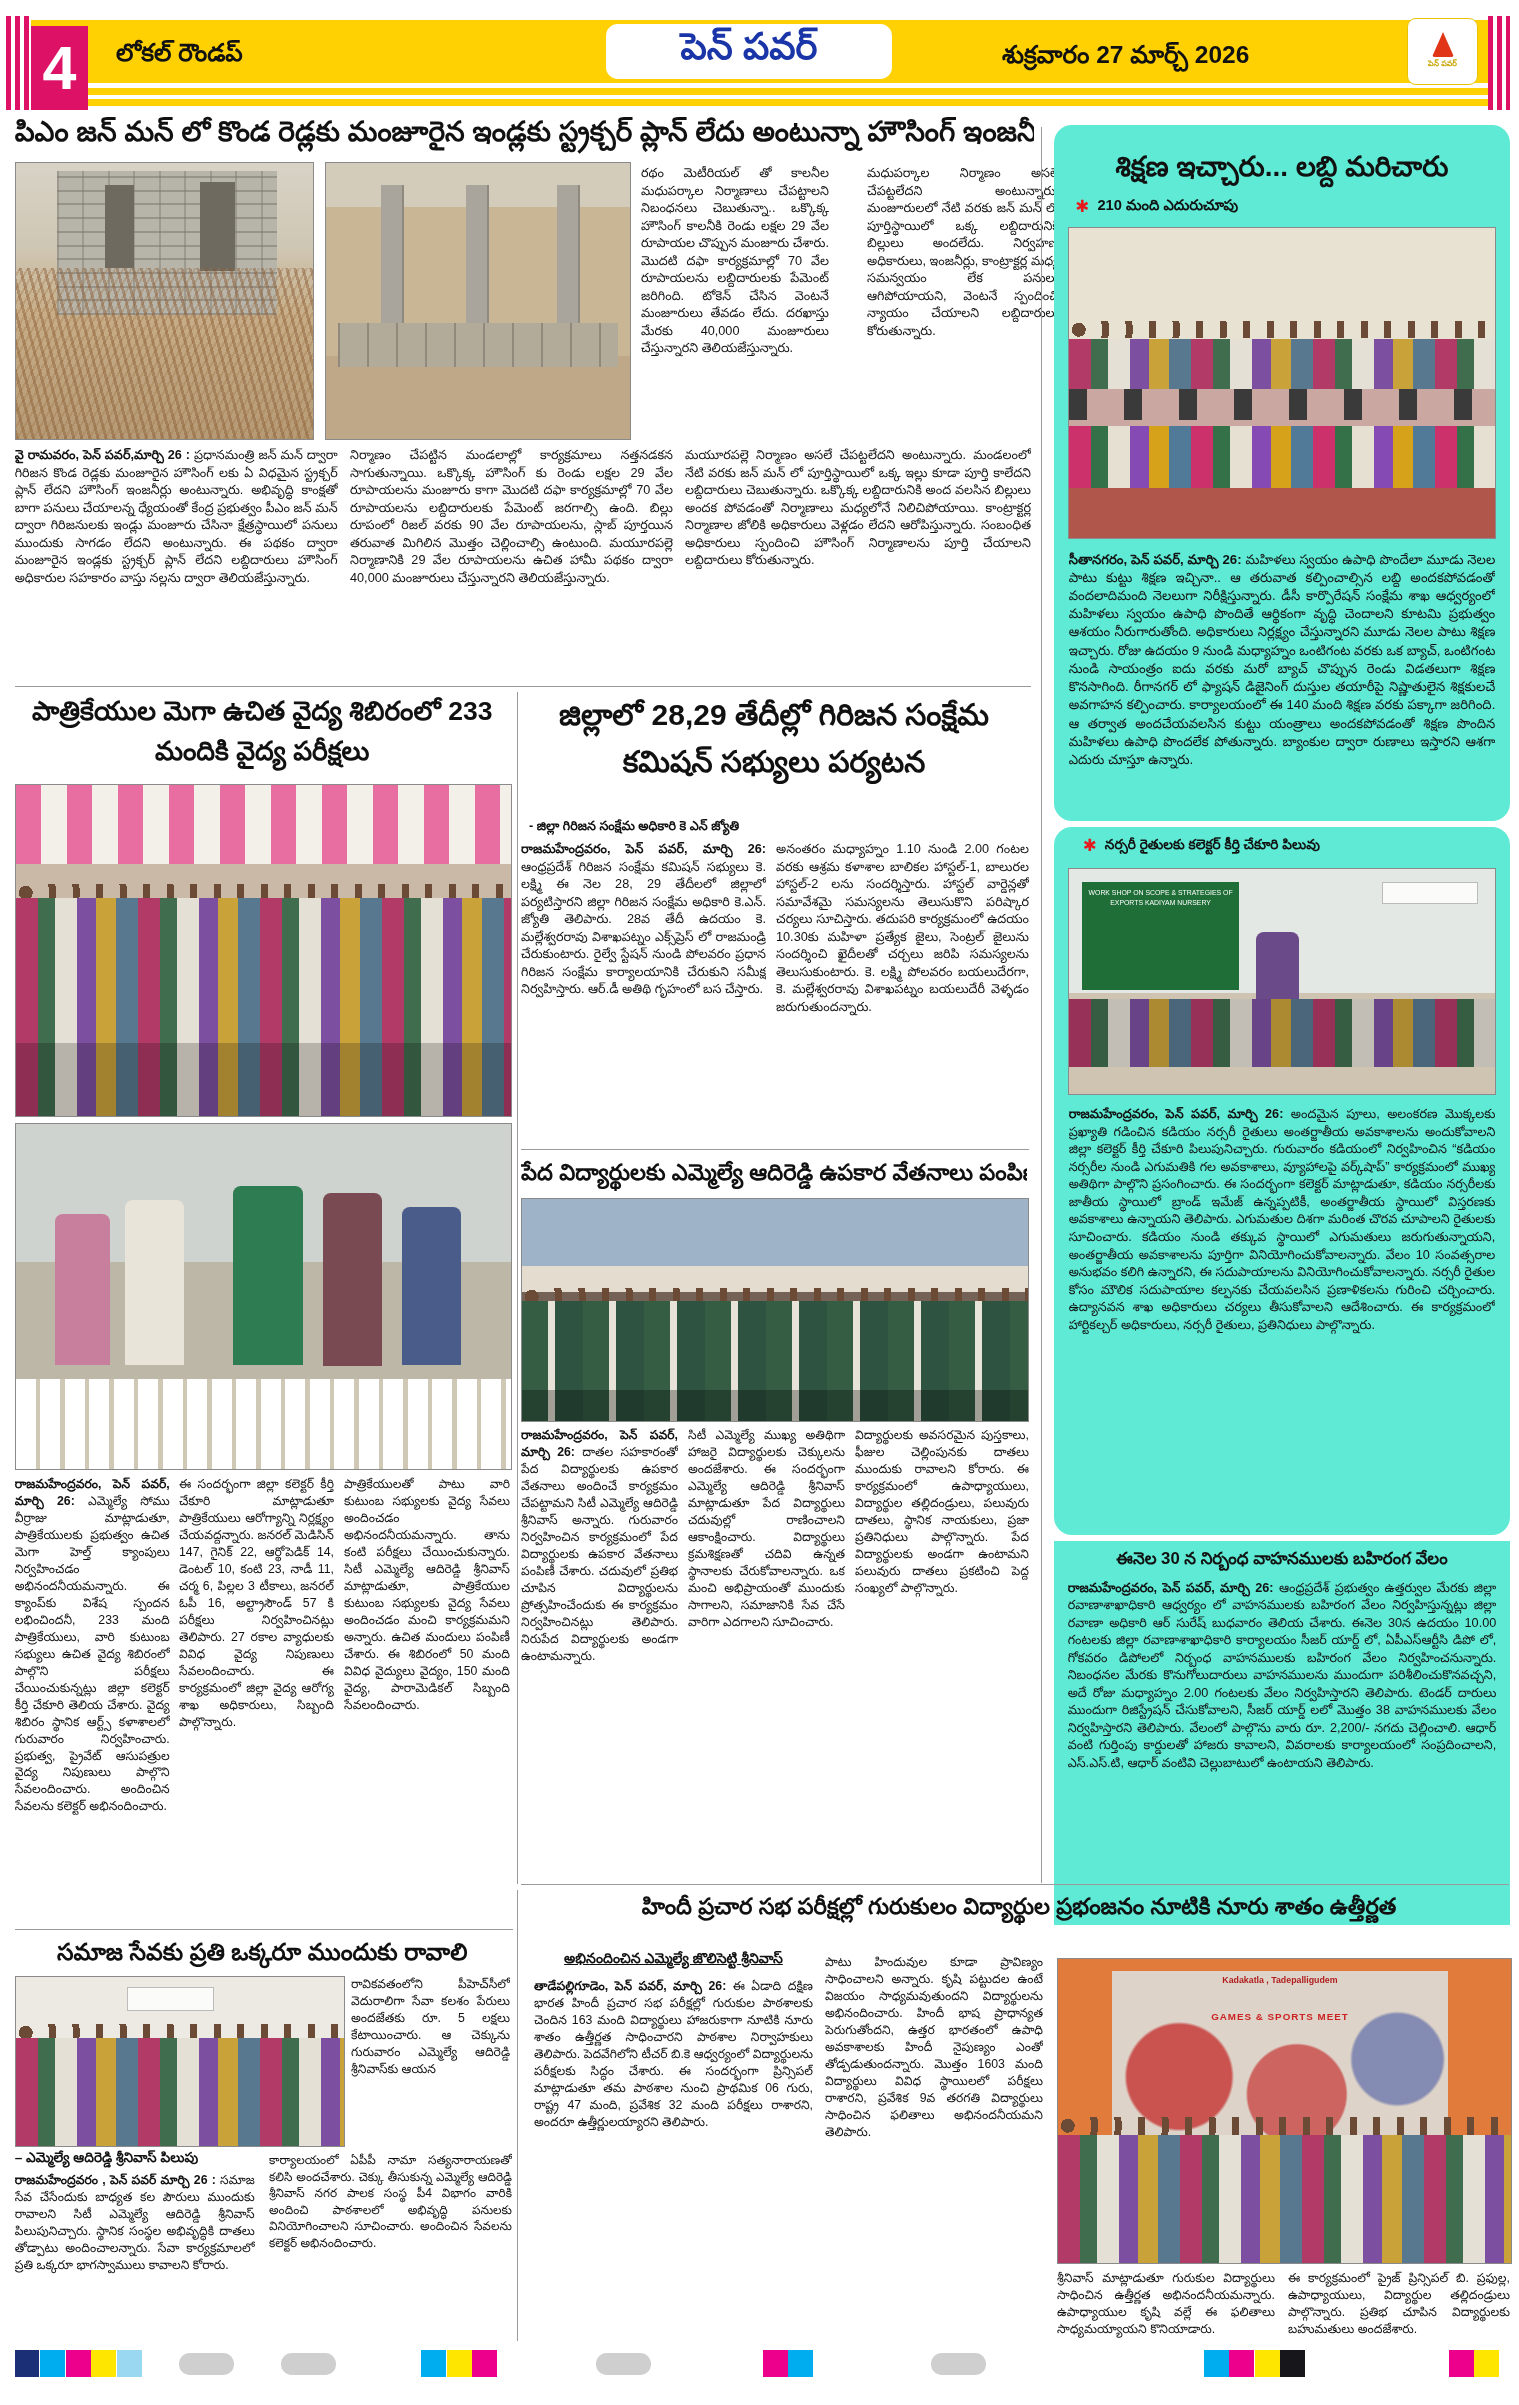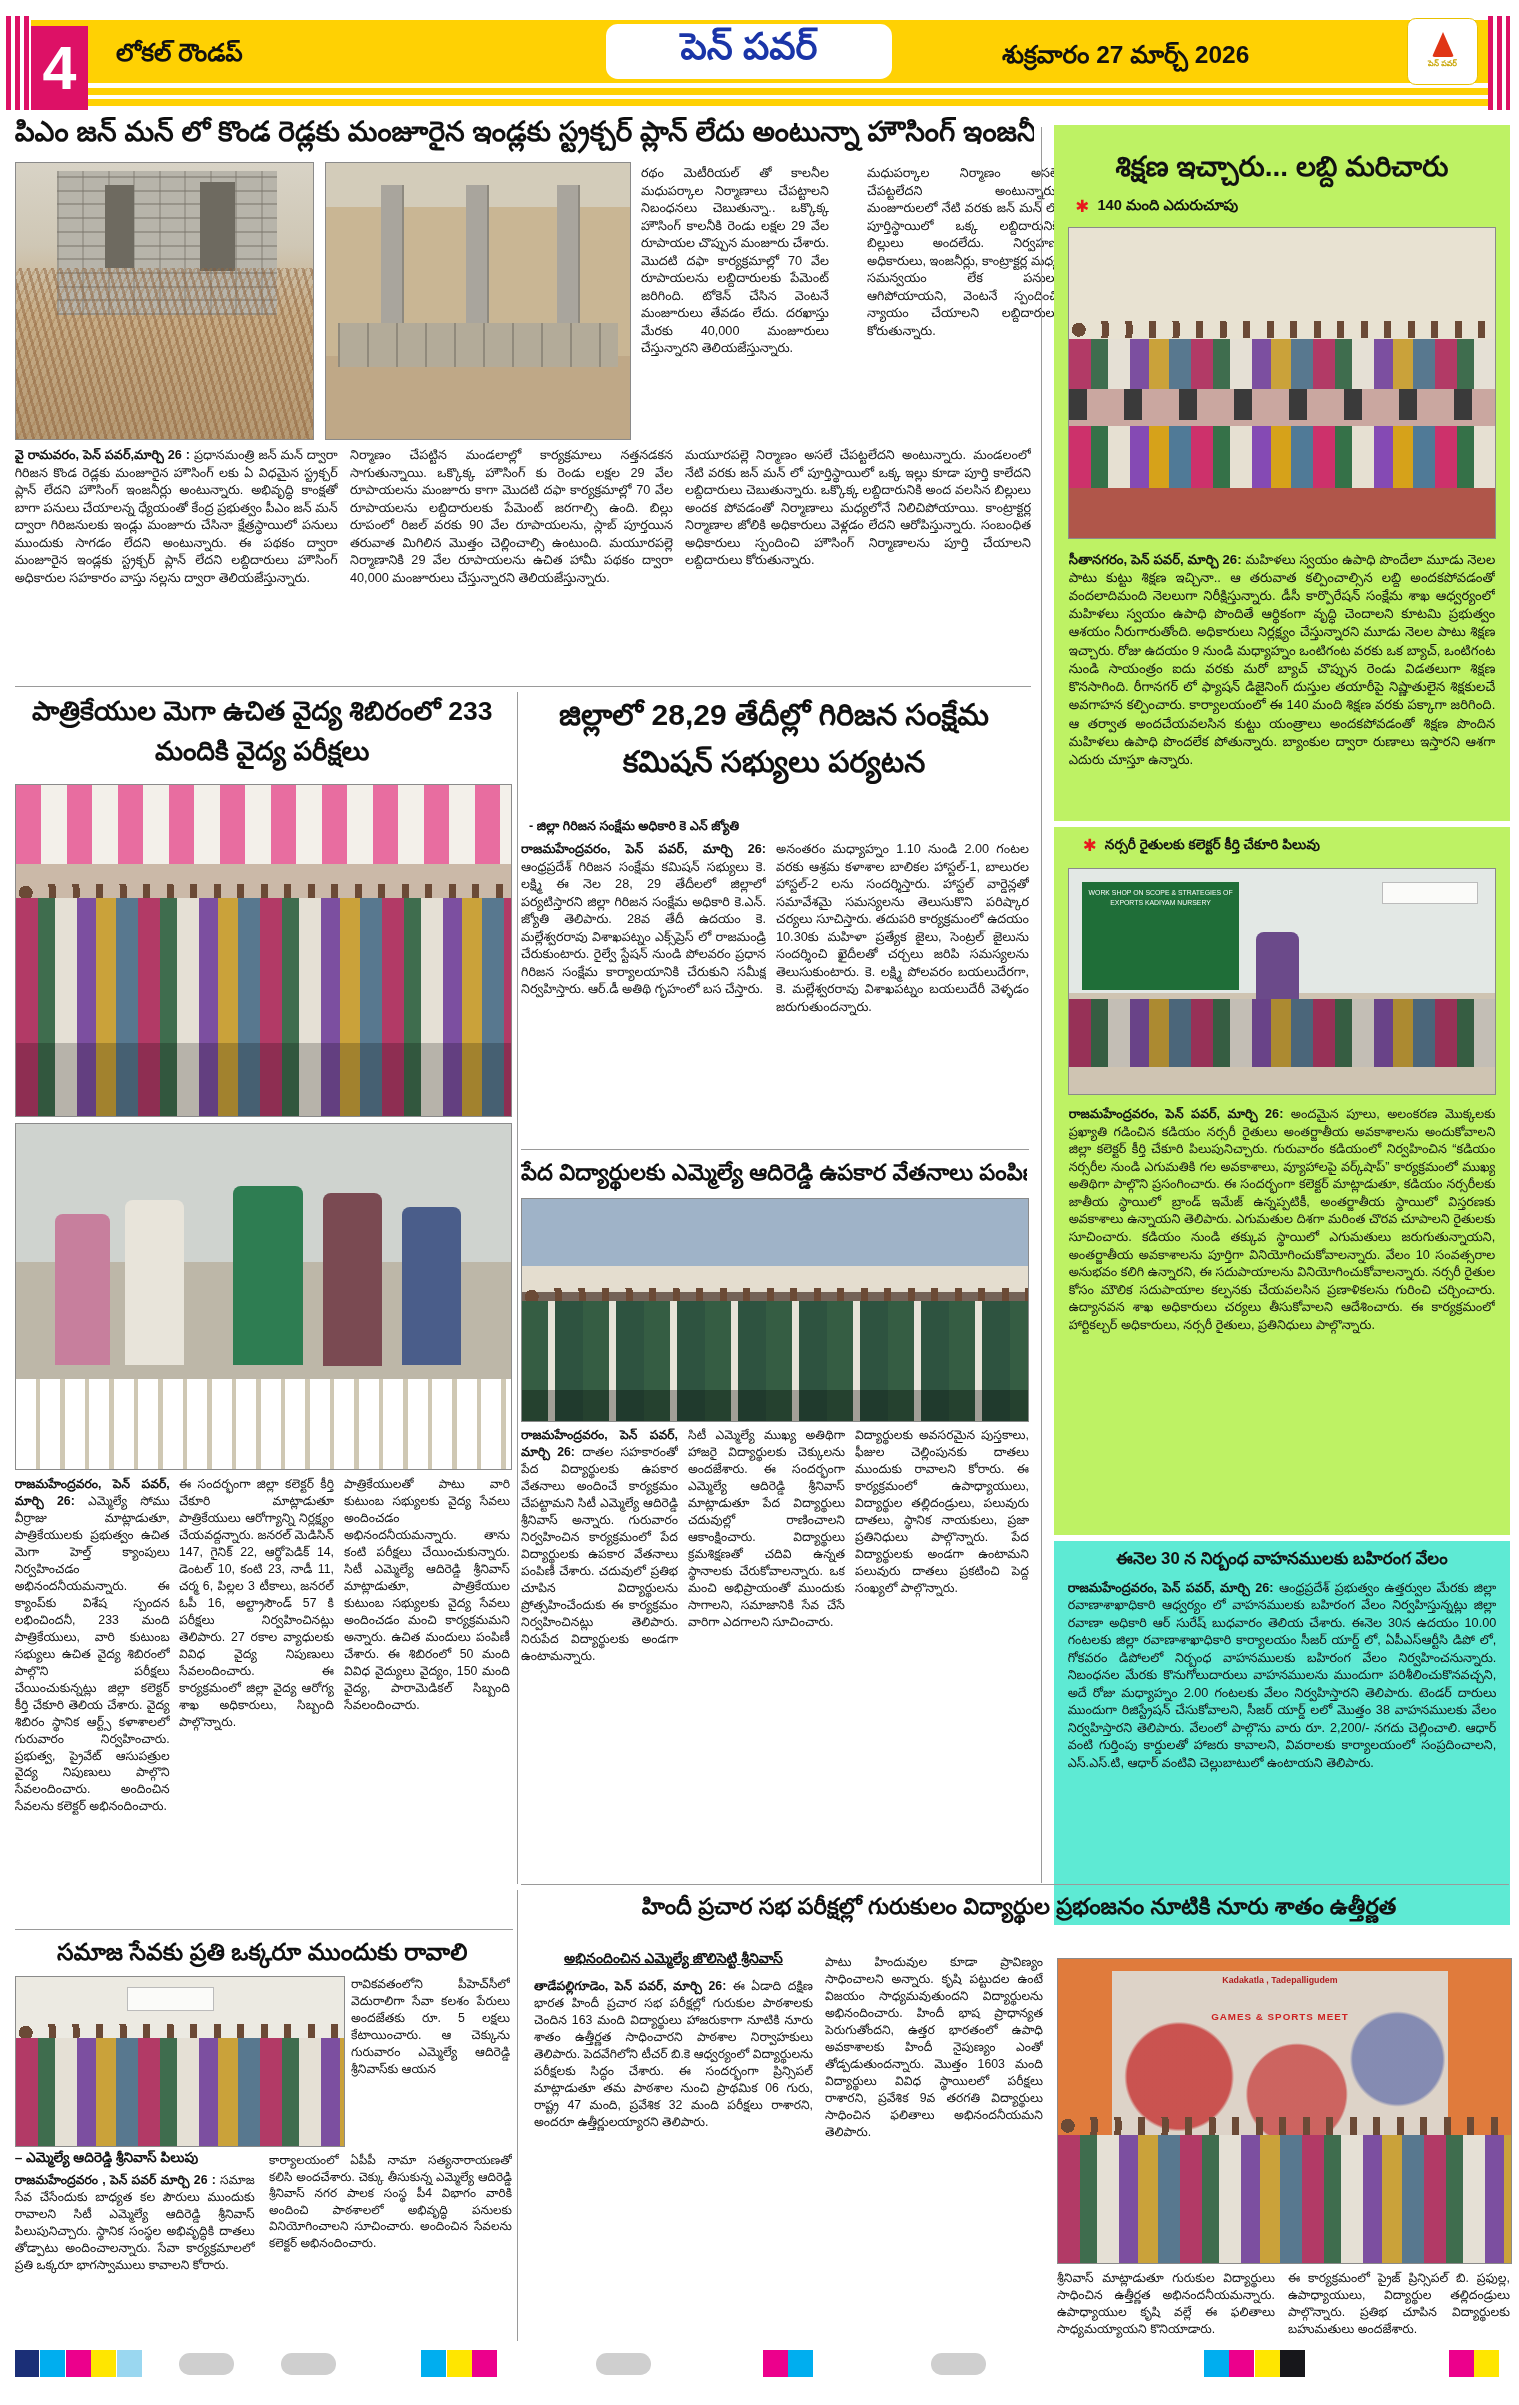--- a/index.html
+++ b/index.html
@@ -29,21 +29,21 @@
   .byline{font-size:12.7px;font-weight:bold;}
   .col{font-size:12.7px;line-height:1.38;text-align:justify;overflow:hidden;}
   .col .dl{font-weight:bold;}
   .bullet-row{display:flex;align-items:center;gap:7.8px;}
   .star{color:#e8191c;font-size:16.7px;line-height:1;}
   .bullet-text{font-size:14.7px;font-weight:bold;}
   .subhead-underline{font-size:14px;font-weight:bold;text-decoration:underline;text-align:center;}
   .blue-subhead{font-size:16.7px;font-weight:bold;text-align:center;}
   .vrule{background:#9a9a9a;width:1px;}
   .hrule{background:#9a9a9a;height:1px;}
-  .pink-box{background:#bef264;}
+  .pink-box{background:#5eead4;border-radius:18px;}
   .blue-box{background:#5eead4;}
   
   .ph{border:1px solid #8a8a8a;overflow:hidden;background:#ddd;}
   .ph-ruins{background:linear-gradient(180deg,#d8d3c6 0%,#cfc7b5 30%,#c7ad87 55%,#b59a75 100%);}
   .ruin-wall{position:absolute;left:14%;top:3%;width:74%;height:52%;background:#b7b4aa;
              background-image:repeating-linear-gradient(0deg,rgba(120,115,105,.5) 0 2px,transparent 2px 13.7px),
                               repeating-linear-gradient(90deg,rgba(120,115,105,.4) 0 2px,transparent 2px 25.5px);}
   .ruin-door{position:absolute;background:#6e6a60;}
   .scrub{position:absolute;left:0;bottom:0;width:100%;height:62%;
          background:repeating-linear-gradient(75deg,rgba(138,92,55,.45) 0 2.9px,transparent 2.9px 7.8px),
@@ -183,21 +183,21 @@
     <span class="dl">రాజమహేంద్రవరం, పెన్ పవర్, మార్చి 26:</span>
     <span>దాతల సహకారంతో పేద విద్యార్థులకు ఉపకార వేతనాలు అందించే కార్యక్రమం చేపట్టామని సిటీ ఎమ్మెల్యే ఆదిరెడ్డి శ్రీనివాస్ అన్నారు. గురువారం నిర్వహించిన కార్యక్రమంలో పేద విద్యార్థులకు ఉపకార వేతనాలు పంపిణీ చేశారు. చదువులో ప్రతిభ చూపిన విద్యార్థులను ప్రోత్సహించేందుకు ఈ కార్యక్రమం నిర్వహించినట్లు తెలిపారు. నిరుపేద విద్యార్థులకు అండగా ఉంటామన్నారు.</span>
   </div>
   <div class="abs col" style="left:688px;top:1427px;width:157px;height:496px;font-size:12.3px;">సిటీ ఎమ్మెల్యే ముఖ్య అతిథిగా హాజరై విద్యార్థులకు చెక్కులను అందజేశారు. ఈ సందర్భంగా ఎమ్మెల్యే ఆదిరెడ్డి శ్రీనివాస్ మాట్లాడుతూ పేద విద్యార్థులు చదువుల్లో రాణించాలని ఆకాంక్షించారు. విద్యార్థులు క్రమశిక్షణతో చదివి ఉన్నత స్థానాలకు చేరుకోవాలన్నారు. ఒక మంచి అభిప్రాయంతో ముందుకు సాగాలని, సమాజానికి సేవ చేసే వారిగా ఎదగాలని సూచించారు.</div>
   <div class="abs col" style="left:855px;top:1427px;width:174px;height:496px;font-size:12.3px;">విద్యార్థులకు అవసరమైన పుస్తకాలు, ఫీజుల చెల్లింపునకు దాతలు ముందుకు రావాలని కోరారు. ఈ కార్యక్రమంలో ఉపాధ్యాయులు, విద్యార్థుల తల్లిదండ్రులు, పలువురు దాతలు, స్థానిక నాయకులు, ప్రజా ప్రతినిధులు పాల్గొన్నారు. పేద విద్యార్థులకు అండగా ఉంటామని పలువురు దాతలు ప్రకటించి పెద్ద సంఖ్యలో పాల్గొన్నారు.</div>
 
   <div class="abs pink-box" style="left:1054px;top:125px;width:456px;height:696px;">
     <div class="headline-pink" style="margin:21.6px 9.8px 0;">శిక్షణ ఇచ్చారు... లబ్ది మరిచారు</div>
     <div class="bullet-row" style="margin:9.8px 0 0 21.6px;">
       <span class="star">✱</span>
-      <span class="bullet-text">140 మంది ఎదురుచూపు</span>
+      <span class="bullet-text">210 మంది ఎదురుచూపు</span>
     </div>
     <div class="ph ph-sewing" style="position:relative;margin:9.8px auto 0;width:426px;height:310px;">
       <div class="heads" style="top:30%;"></div>
       <div class="crowd" style="top:36%;height:16%;"></div>
       <div class="machines"></div>
       <div class="crowd" style="top:64%;height:20%;filter:saturate(1.3);"></div>
     </div>
     <div class="col" style="margin:11.8px 14.7px 0;height:265px;font-size:13.2px;">
       <span class="dl">సీతానగరం, పెన్ పవర్, మార్చి 26:</span>
       <span>మహిళలు స్వయం ఉపాధి పొందేలా మూడు నెలల పాటు కుట్టు శిక్షణ ఇచ్చినా.. ఆ తరువాత కల్పించాల్సిన లబ్ది అందకపోవడంతో వందలాదిమంది నెలలుగా నిరీక్షిస్తున్నారు. డీసీ కార్పొరేషన్ సంక్షేమ శాఖ ఆధ్వర్యంలో మహిళలు స్వయం ఉపాధి పొందితే ఆర్థికంగా వృద్ధి చెందాలని కూటమి ప్రభుత్వం ఆశయం నీరుగారుతోంది. అధికారులు నిర్లక్ష్యం చేస్తున్నారని మూడు నెలల పాటు శిక్షణ ఇచ్చారు. రోజు ఉదయం 9 నుండి మధ్యాహ్నం ఒంటిగంట వరకు ఒక బ్యాచ్, ఒంటిగంట నుండి సాయంత్రం ఐదు వరకు మరో బ్యాచ్ చొప్పున రెండు విడతలుగా శిక్షణ కొనసాగింది. రీగానగర్ లో ఫ్యాషన్ డిజైనింగ్ దుస్తుల తయారీపై నిష్ణాతులైన శిక్షకులచే అవగాహన కల్పించారు. కార్యాలయంలో ఈ 140 మంది శిక్షణ వరకు పక్కాగా జరిగింది. ఆ తర్వాత అందచేయవలసిన కుట్టు యంత్రాలు అందకపోవడంతో శిక్షణ పొందిన మహిళలు ఉపాధి పొందలేక పోతున్నారు. బ్యాంకుల ద్వారా రుణాలు ఇస్తారని ఆశగా ఎదురు చూస్తూ ఉన్నారు.</span>

